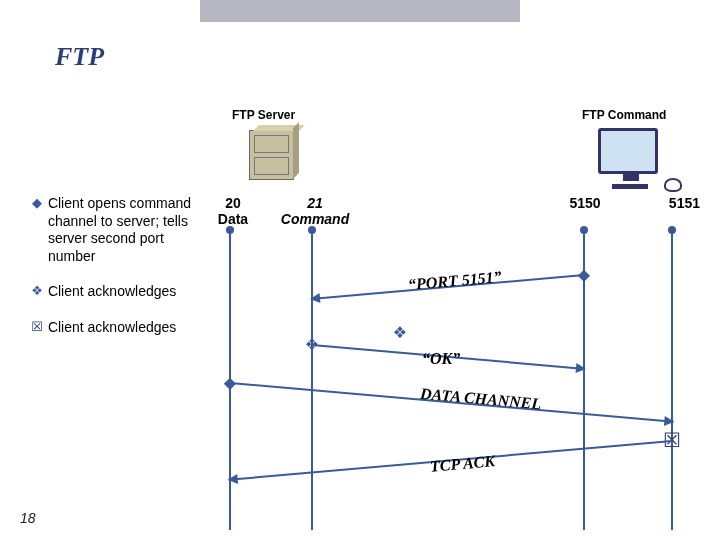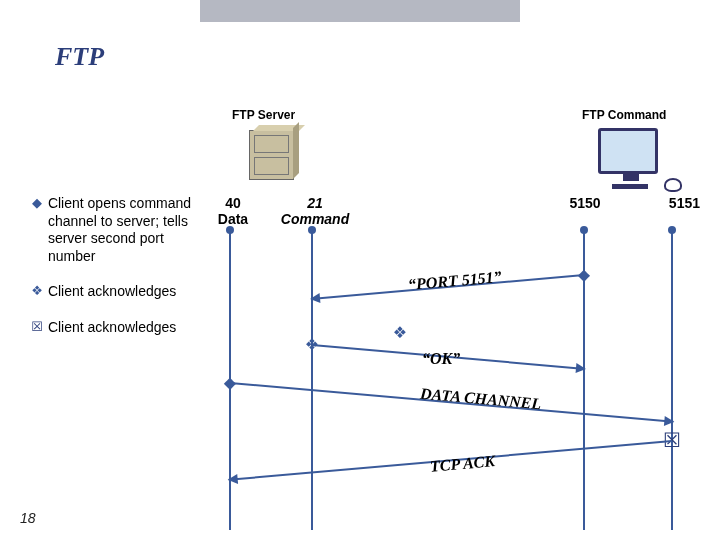--- a/index.html
+++ b/index.html
@@ -49,21 +49,21 @@
 
 <div class="server-box">
   <div class="drawer d1"></div>
     <div class="drawer d2"></div>
 </div>
 <div class="monitor"></div>
 <div class="mbase"></div>
 <div class="mouse"></div>
 
 <div class="portlbl p20">
-  <div>40</div>
+  <div>20</div>
   <div>Data</div>
 </div>
 <div class="portlbl p21">
   <div>21</div>
   <div>Command</div>
 </div>
 <div class="portlbl p5150">5150</div>
 <div class="portlbl p5151">5151</div>
 
 <div class="bullets">

